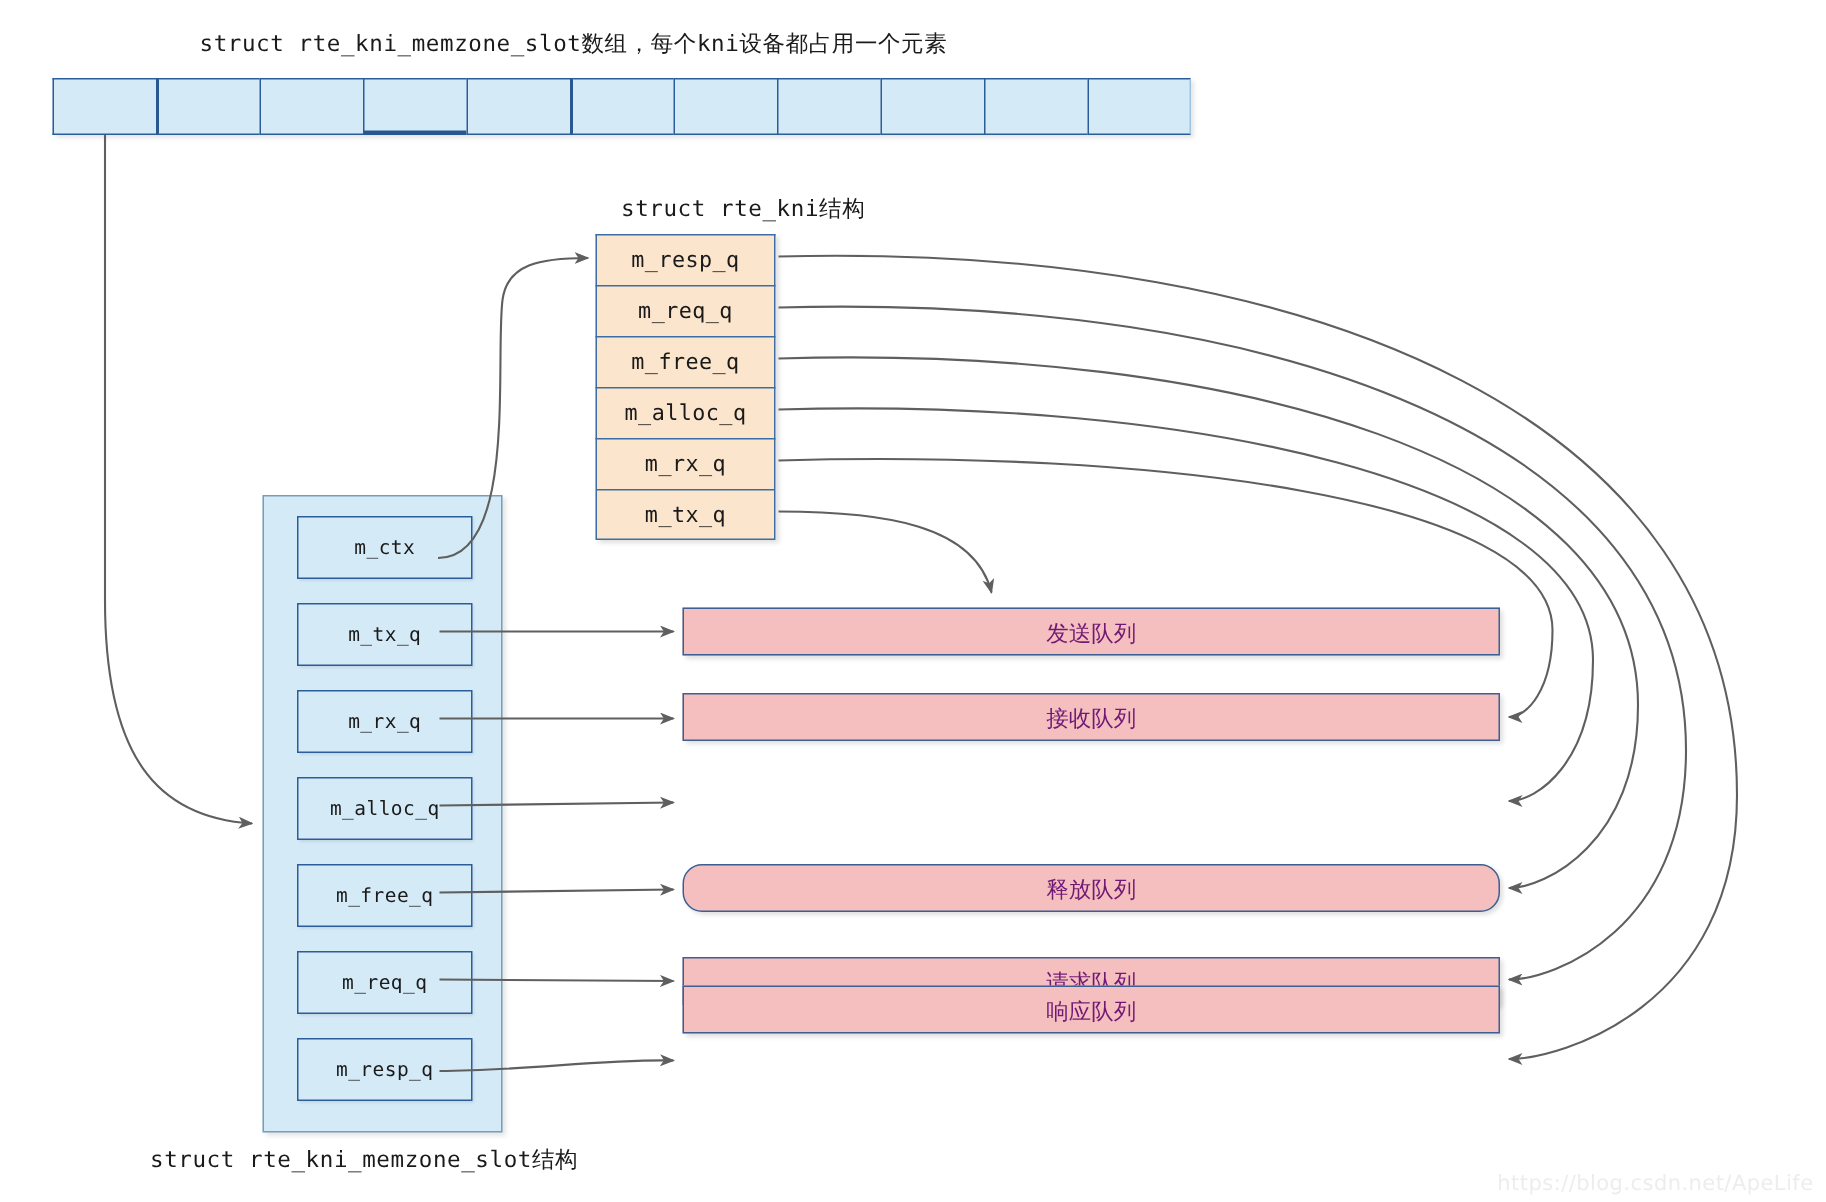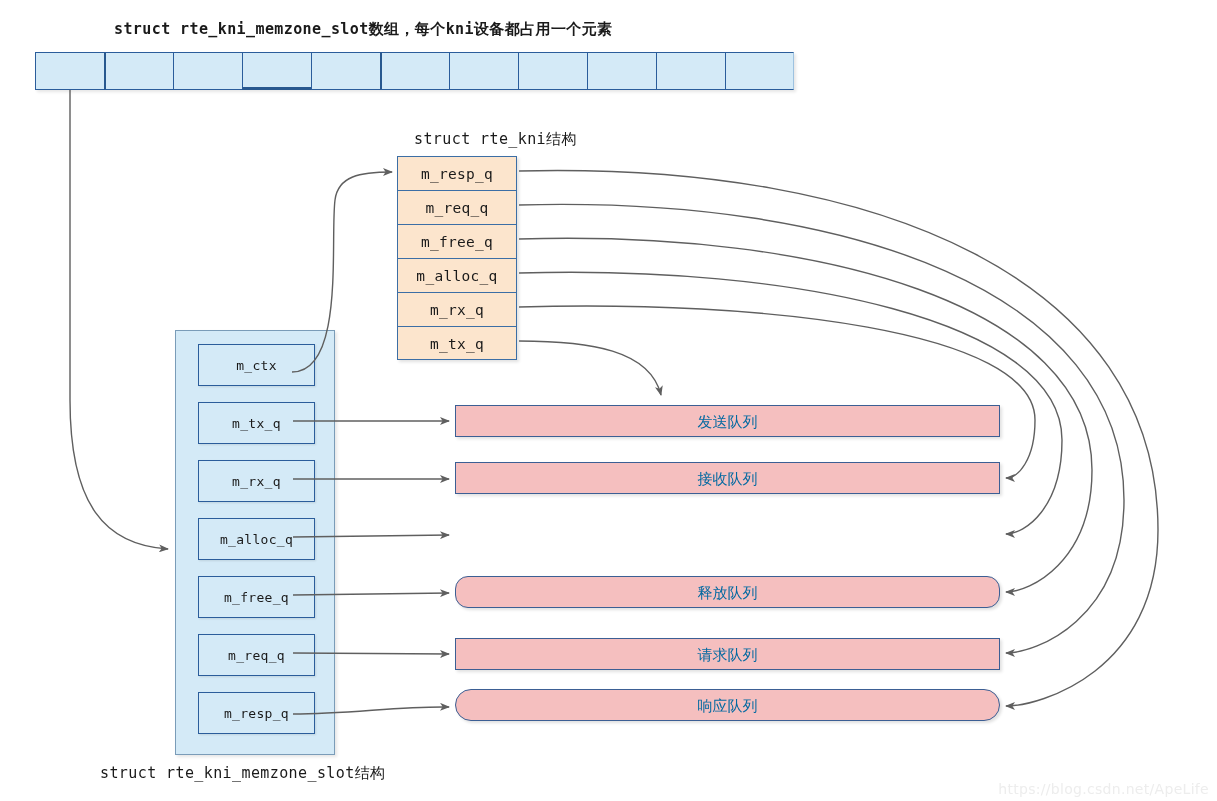--- a/index.html
+++ b/index.html
@@ -113,40 +113,40 @@
     left: 455px;
     width: 545px;
     height: 32px;
     line-height: 32px;
     text-align: center;
     background: #f5bfbf;
     border: 1px solid #3c5f94;
     box-sizing: border-box;
     font-family: "DejaVu Sans", "Liberation Sans", sans-serif;
     font-size: 15px;
-    color: #0369a1;
+    color: #701a75;
     box-shadow: 2px 2px 3px rgba(0,0,0,0.12);
   }
 
   #watermark {
     position: absolute;
     right: 8px;
     bottom: 4px;
     font-family: "DejaVu Sans", "Liberation Sans", sans-serif;
     font-size: 14px;
     color: #ededed;
     letter-spacing: 0.3px;
   }
 </style>
 </head>
 <body>
 
 <div id="canvas">
 
-  <div class="lbl" style="left:114px; top:20px;font-weight:bold;">struct rte_kni_memzone_slot数组，每个kni设备都占用一个元素</div>
+  <div class="lbl" style="left:133px; top:20px;">struct rte_kni_memzone_slot数组，每个kni设备都占用一个元素</div>
 
   <div class="lbl" style="left:370px; top:130px;margin-left:44px;">struct rte_kni结构</div>
 
   <div class="lbl" style="left:100px; top:764px;">struct rte_kni_memzone_slot结构</div>
 
   <div id="array-strip">
     <div class="arr-cell"></div>
     <div class="arr-cell thick-left"></div>
     <div class="arr-cell"></div>
     <div class="arr-cell thick-bottom"></div>
@@ -175,21 +175,21 @@
     <div class="slot-field" style="top:187px;">m_alloc_q</div>
     <div class="slot-field" style="top:245px;">m_free_q</div>
     <div class="slot-field" style="top:303px;">m_req_q</div>
     <div class="slot-field" style="top:361px;">m_resp_q</div>
   </div>
 
   <div class="queue-box" style="top:405px;">发送队列</div>
   <div class="queue-box" style="top:462px;">接收队列</div>
   <div class="queue-box" style="top:576px;border-radius:13px;">释放队列</div>
   <div class="queue-box" style="top:638px;">请求队列</div>
-  <div class="queue-box" style="top:689px;border-radius:16px;">响应队列</div>
+  <div class="queue-box" style="top:657px;">响应队列</div>
 
   <svg class="wires" viewBox="0 0 1217 801">
     <defs>
       <marker id="ah" markerWidth="10" markerHeight="8" refX="9" refY="4" orient="auto" markerUnits="userSpaceOnUse">
         <path d="M0,0 L10,4 L0,8 L2.6,4 Z" fill="#5f5f5f"></path>
       </marker>
     </defs>
     <g fill="none" stroke="#5f5f5f" stroke-width="1.4">
 
       <path d="M70,90 L70,400 C70,505 105,545 168,549" marker-end="url(#ah)"></path>

